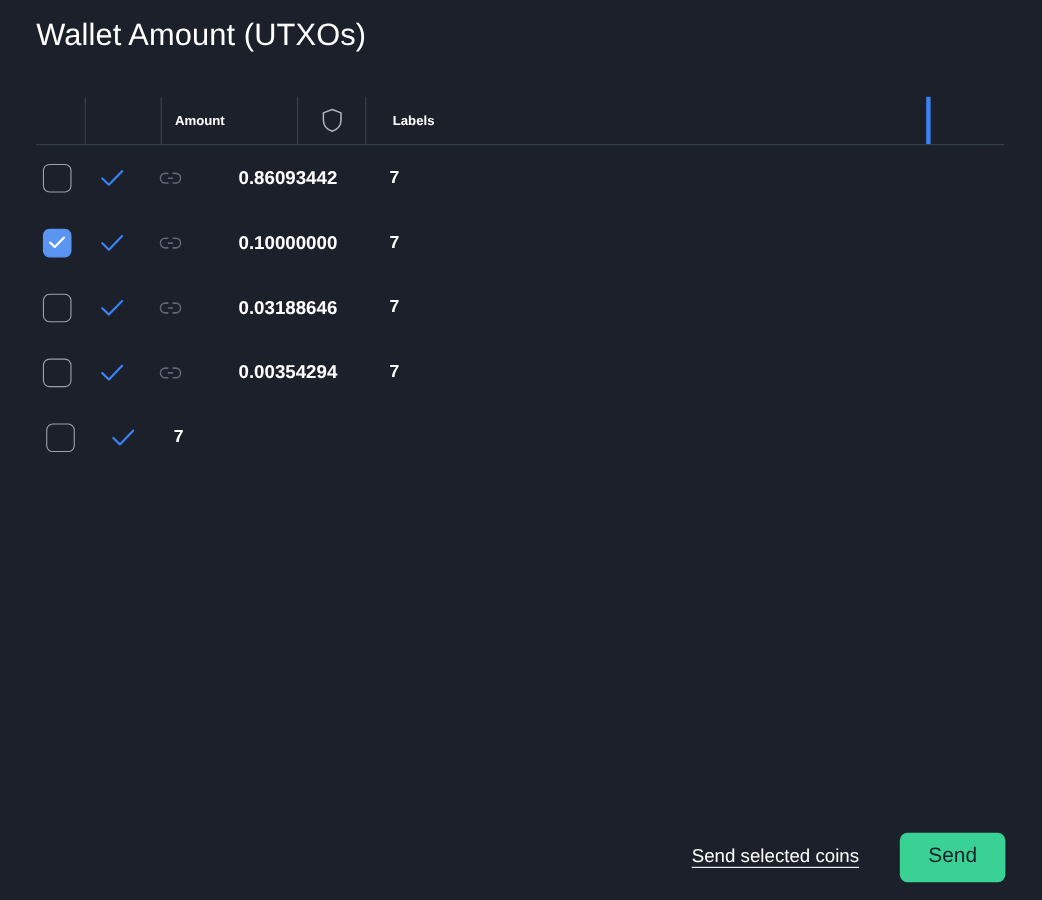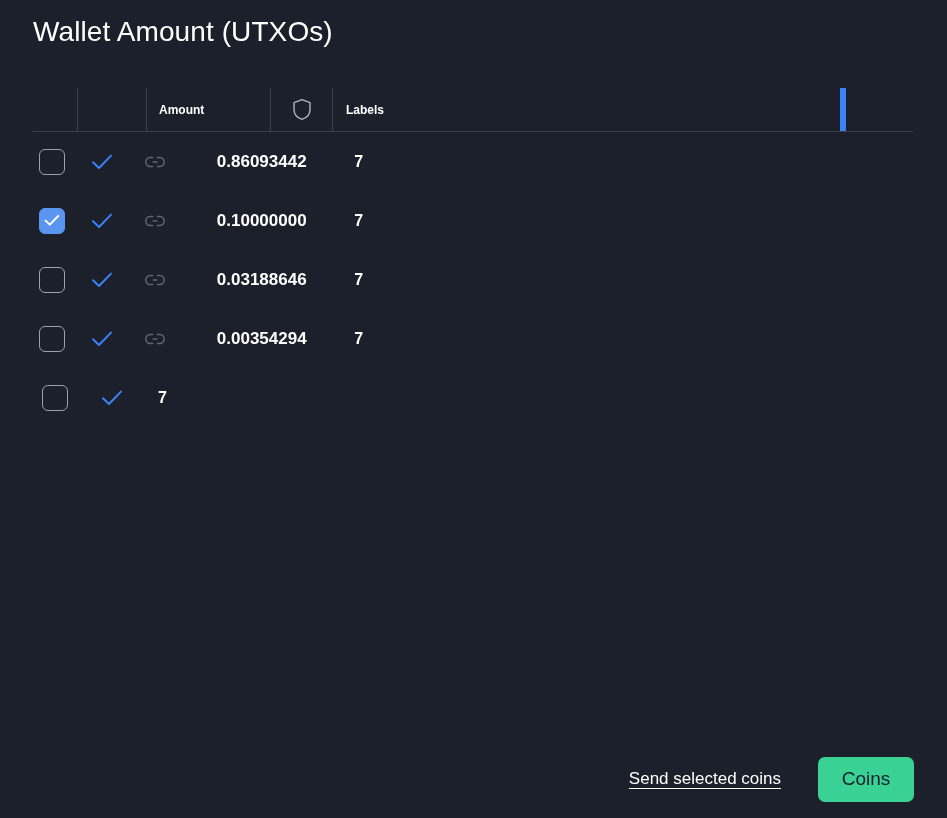--- a/index.html
+++ b/index.html
@@ -56,21 +56,21 @@
     font-weight: bold;
     color: #ffffff;
     border-left: 1px solid #39404e;
   }
   .th.first { border-left: none; }
 
   .col-check  { width: 44px; }
   .col-spent  { width: 69px; }
   .col-link   { width: 124px; padding-left: 12px; }
   .col-shield { width: 62px; justify-content: center; }
-  .col-labels { width: 514px; padding-left: 13px; border-right: 6px solid #3b82f6; }
+  .col-labels { width: 514px; padding-left: 24px; border-right: 4px solid #3b82f6; }
 
   .tbody { display: block; }
 
   .row {
     display: flex;
     align-items: center;
     height: 59px;
     box-sizing: border-box;
   }
 
@@ -326,16 +326,16 @@
           <div class="cell cell-labels">
             <span></span>
           </div>
         </div>
       </div>
 
   </div>
 
   <div class="footer">
     <span class="send-link">Send selected coins</span>
-    <button class="done-btn">Coins</button>
+    <button class="done-btn">Send</button>
   </div>
 
 </div>
 
 </body></html>

